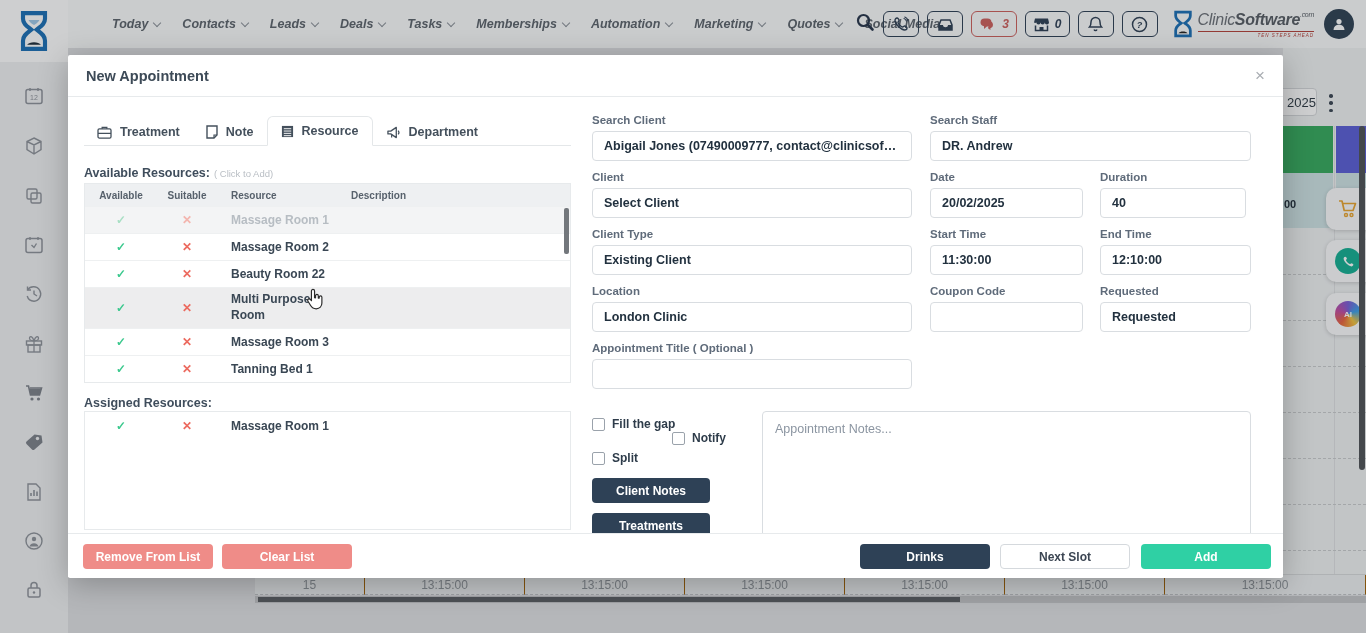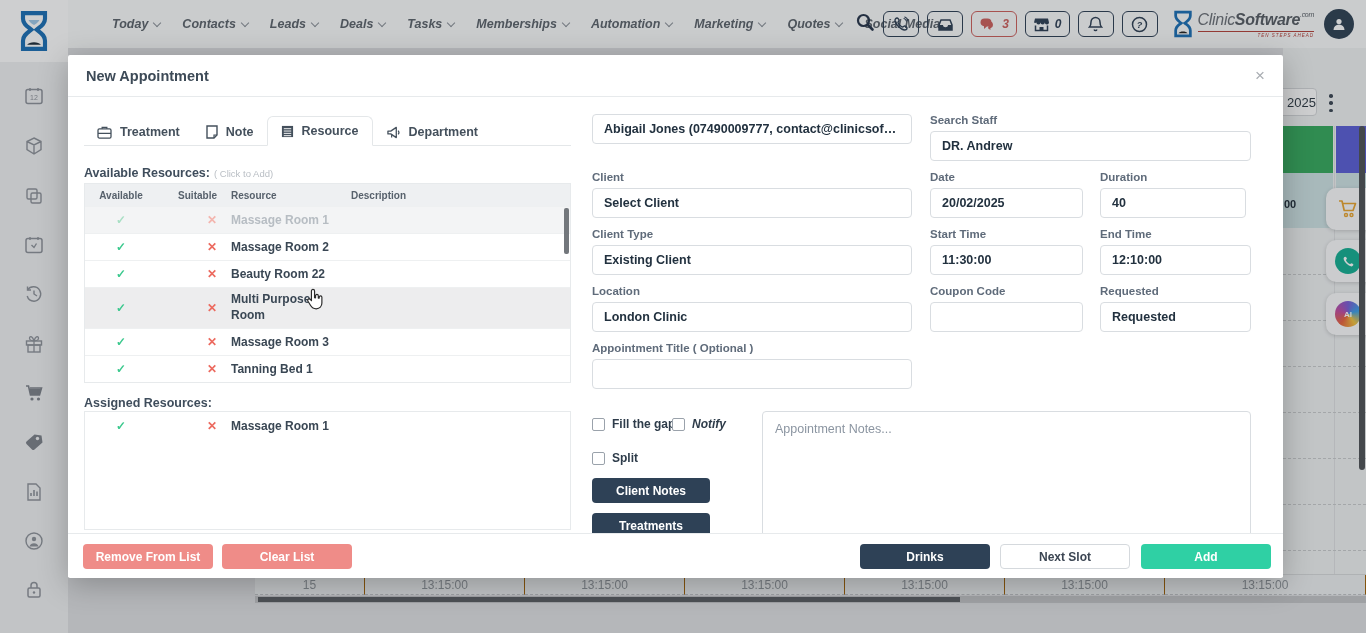--- a/index.html
+++ b/index.html
@@ -63,21 +63,21 @@
   .tabs { position:absolute; left:16px; top:19px; width:487px; height:30px; border-bottom:1px solid #e4e7e9; display:flex; align-items:flex-end; }
   .tab { display:flex; align-items:center; gap:8px; font-size:12.5px; color:#44505c; font-weight:600; padding:7px 13px; cursor:pointer; position:relative; top:1px; }
   .tab.active { background:#fff; border:1px solid #e4e7e9; border-bottom:1px solid #fff; border-radius:6px 6px 0 0; }
 
   .sec-label { font-size:12.5px; font-weight:700; color:#3f4d5c; }
   .sec-hint { font-size:9.5px; color:#b9bec4; font-weight:400; margin-left:4px; }
 
   
   .res-table { position:absolute; left:16px; top:86px; width:487px; border:1px solid #e7eaec; background:#fff; }
   .r-head { display:flex; background:#eef0f2; height:22px; align-items:center; font-size:10px; font-weight:700; color:#57616c; }
-  .c1 { width:72px; text-align:center; } .c2 { width:60px; text-align:right; } .c3 { width:120px; padding-left:14px; } .c4 { flex:1; padding-left:14px; }
+  .c1 { width:72px; text-align:center; } .c2 { width:60px; text-align:center; } .c3 { width:120px; padding-left:14px; } .c4 { flex:1; padding-left:14px; }
   .r-row { display:flex; align-items:center; min-height:27px; border-top:1px solid #eef0f1; font-size:12px; color:#3a4754; font-weight:600; cursor:pointer; background:#fff; }
   .r-row.disabled { background:#f3f4f5; color:#b7bdc3; }
   .r-row.hovered { background:#ededee; }
   .r-row.tall { min-height:41px; }
   .mark { font-size:12px; font-weight:700; }
   .ck { color:#3cc98e; } .xx { color:#ec6a5f; }
   .disabled .ck { color:#a8dfc4; } .disabled .xx { color:#f3b5ae; }
   .tbl-scroll { position:absolute; right:1px; top:24px; width:5px; height:46px; background:#73777c; border-radius:2px; cursor:pointer; }
   .assigned-label { position:absolute; left:16px; top:296px; }
   .assigned-box { position:absolute; left:16px; top:314px; width:487px; height:119px; border:1px solid #e7eaec; }
@@ -423,20 +423,21 @@
     <div class="assigned-box">
       <div class="r-row" style="border-top:none;">
         <span class="c1 mark ck">✓</span>
         <span class="c2 mark xx">✕</span>
         <span class="c3">Massage Room 1</span>
           <span class="c4"></span>
       </div>
     </div>
 
     <div class="fld" style="left:524px; top:17px; width:320px;">
+      <label class="f-label">Search Client</label>
       <input class="f-input" readonly="" value="Abigail Jones (07490009777, contact@clinicsoftware...." style="">
     </div>
     <div class="fld" style="left:862px; top:17px; width:321px;">
       <label class="f-label">Search Staff</label>
       <input class="f-input" readonly="" value="DR. Andrew" style="">
     </div>
 
     <div class="fld" style="left:524px; top:74px; width:320px;">
       <label class="f-label">Client</label>
       <input class="f-input" readonly="" value="Select Client" style="">
@@ -478,21 +479,21 @@
 
     <div class="fld" style="left:524px; top:245px; width:320px;">
       <label class="f-label">Appointment Title ( Optional )</label>
       <input class="f-input" readonly="" value="" style="">
     </div>
 
     <span class="cb-row" style="left:524px; top:320px;">
       <span class="cb"></span>
       <span>Fill the gap</span>
     </span>
-    <span class="cb-row" style="left:604px; top:320px;font-style:italic;">
+    <span class="cb-row" style="left:604px; top:334px;">
       <span class="cb"></span>
       <span>Notify</span>
     </span>
     <span class="cb-row" style="left:524px; top:354px;">
       <span class="cb"></span>
       <span>Split</span>
     </span>
 
     <button class="dark-btn" style="left:524px; top:381px;">Client Notes</button>
     <button class="dark-btn" style="left:524px; top:416px;">Treatments</button>

